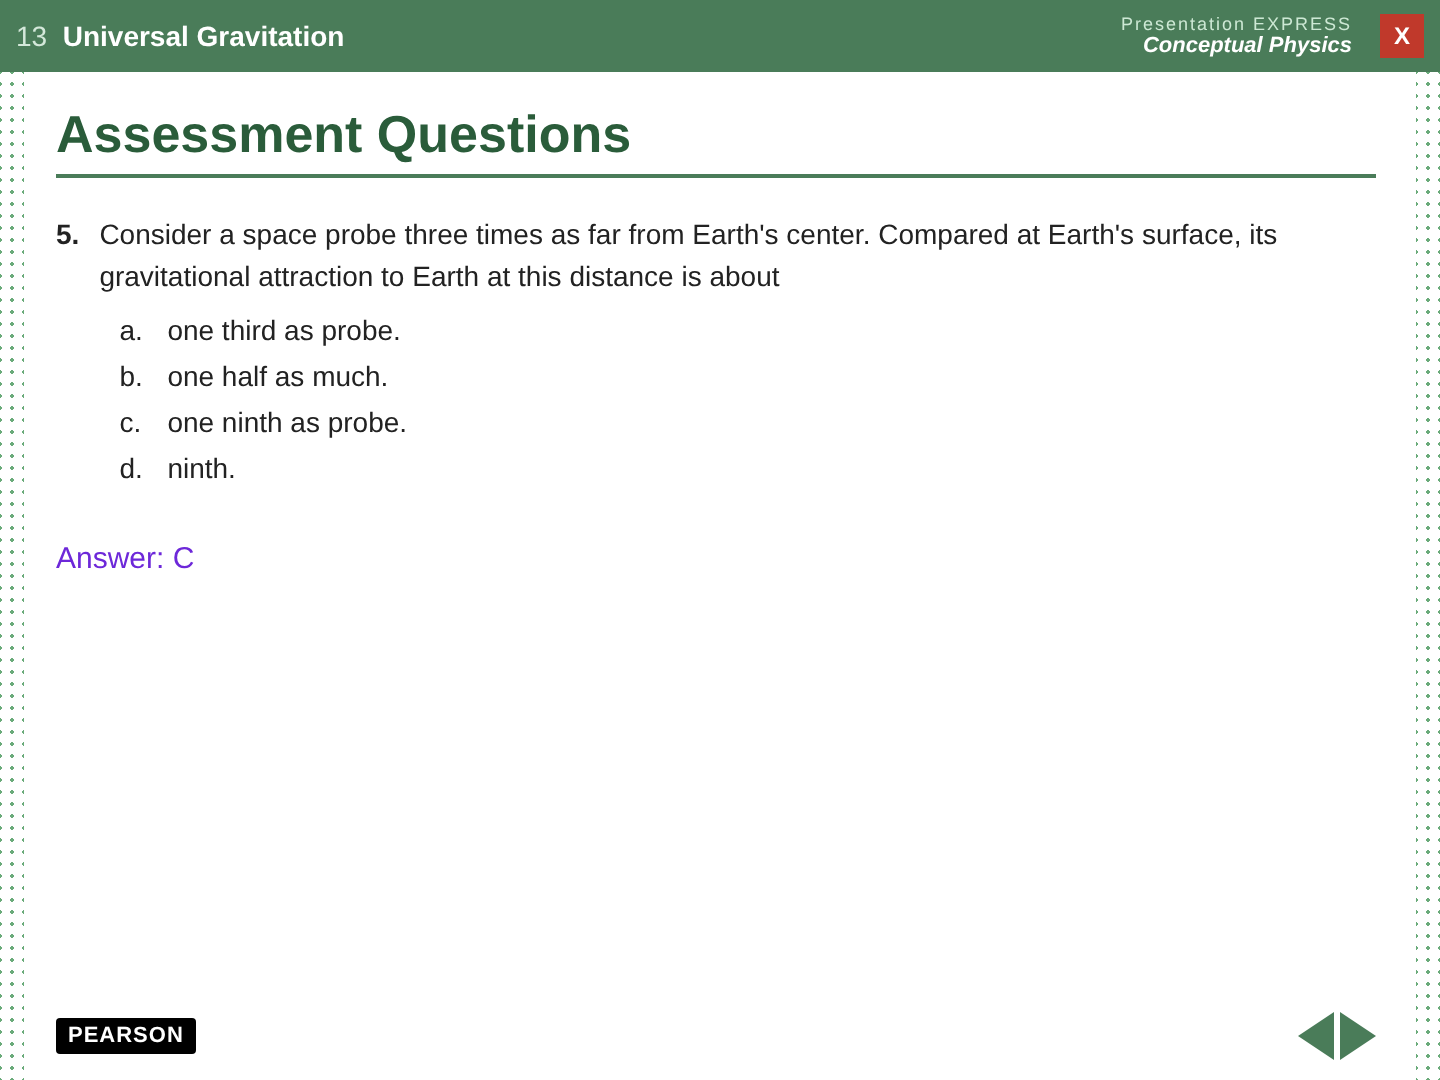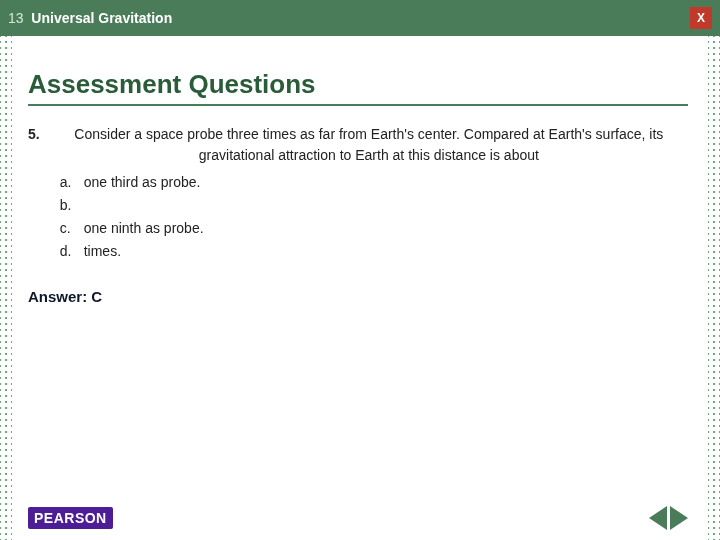--- a/index.html
+++ b/index.html
@@ -87,21 +87,21 @@
     .dot-border-right {
       width: 12px;
       background-image: radial-gradient(circle, #6aab7a 1px, transparent 1px);
       background-size: 6px 6px;
       background-position: 3px 3px;
       flex-shrink: 0;
     }
 
     .content-area {
       flex: 1;
-      padding: 33px 20px 10px 16px;
+      padding: 16px 20px 10px 16px;
       display: flex;
       flex-direction: column;
     }
 
     
     .page-title {
       font-size: 26px;
       font-weight: bold;
       color: #2a5c3a;
       margin-bottom: 18px;
@@ -124,59 +124,58 @@
       font-weight: bold;
       flex-shrink: 0;
     }
 
     .question-body {
       flex: 1;
     }
 
     .question-text {
       margin-bottom: 6px;
-      text-align: center;
     }
 
     .options {
       margin-left: 10px;
     }
 
     .option-item {
       display: flex;
       gap: 8px;
       margin-bottom: 2px;
     }
 
     .option-letter {
       width: 16px;
       flex-shrink: 0;
     }
 
     
     .answer-block {
       font-size: 15px;
-      font-weight: bold;
-      color: #0f172a;
+      font-weight: normal;
+      color: #6d28d9;
       margin-top: 4px;
     }
 
     
     .footer {
       margin-top: auto;
       display: flex;
       align-items: center;
       justify-content: space-between;
       padding-top: 8px;
     }
 
     .pearson-logo {
-      background: #4c1d95;
-      color: #fff;
-      font-size: 14px;
+      background: #000000;
+      color: #fff;
+      font-size: 11px;
       font-weight: bold;
       padding: 3px 6px;
       letter-spacing: 0.5px;
       border-radius: 2px;
     }
 
     .nav-arrows {
       display: flex;
       gap: 3px;
     }
@@ -200,20 +199,24 @@
   </style>
 </head>
 <body>
 
 <div class="header">
   <div class="header-title">
     <span class="chapter">13</span>
     &nbsp;<span>Universal Gravitation</span>
   </div>
   <div class="header-branding">
+    <div class="presentation-express">
+      <div class="top-text">Presentation EXPRESS</div>
+      <div class="bottom-text">Conceptual Physics</div>
+    </div>
     <div class="close-btn">X</div>
   </div>
 </div>
 
 <div class="main-container">
   <div class="dot-border-left"></div>
 
   <div class="content-area">
 
     <div class="page-title">Assessment Questions</div>
@@ -223,28 +226,29 @@
       <div class="question-body">
         <div class="question-text">Consider a space probe three times as far from Earth's center. Compared at Earth's surface, its gravitational attraction to Earth at this distance is about</div>
         <div class="options">
 
         <div class="option-item">
               <span class="option-letter">a.</span>
               <span>one third as probe.</span>
             </div>
             <div class="option-item">
               <span class="option-letter">b.</span>
+              <span>one half as much.</span>
             </div>
             <div class="option-item">
               <span class="option-letter">c.</span>
               <span>one ninth as probe.</span>
             </div>
             <div class="option-item">
               <span class="option-letter">d.</span>
-              <span>times.</span>
+              <span>ninth.</span>
             </div>
           </div>
       </div>
     </div>
 
     <div class="answer-block">Answer: C</div>
 
     <div class="footer">
       <div class="pearson-logo">PEARSON</div>
       <div class="nav-arrows">

